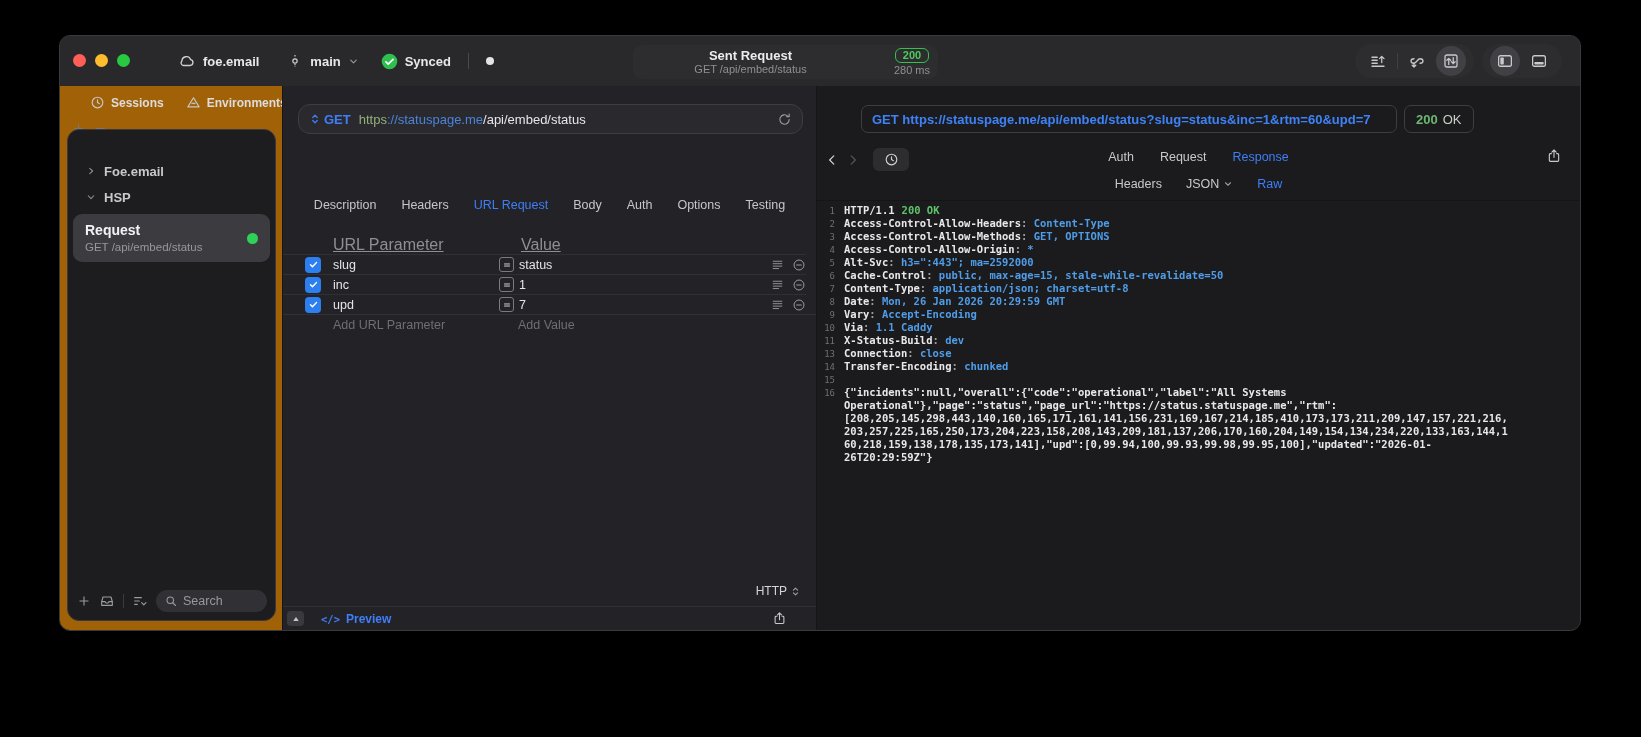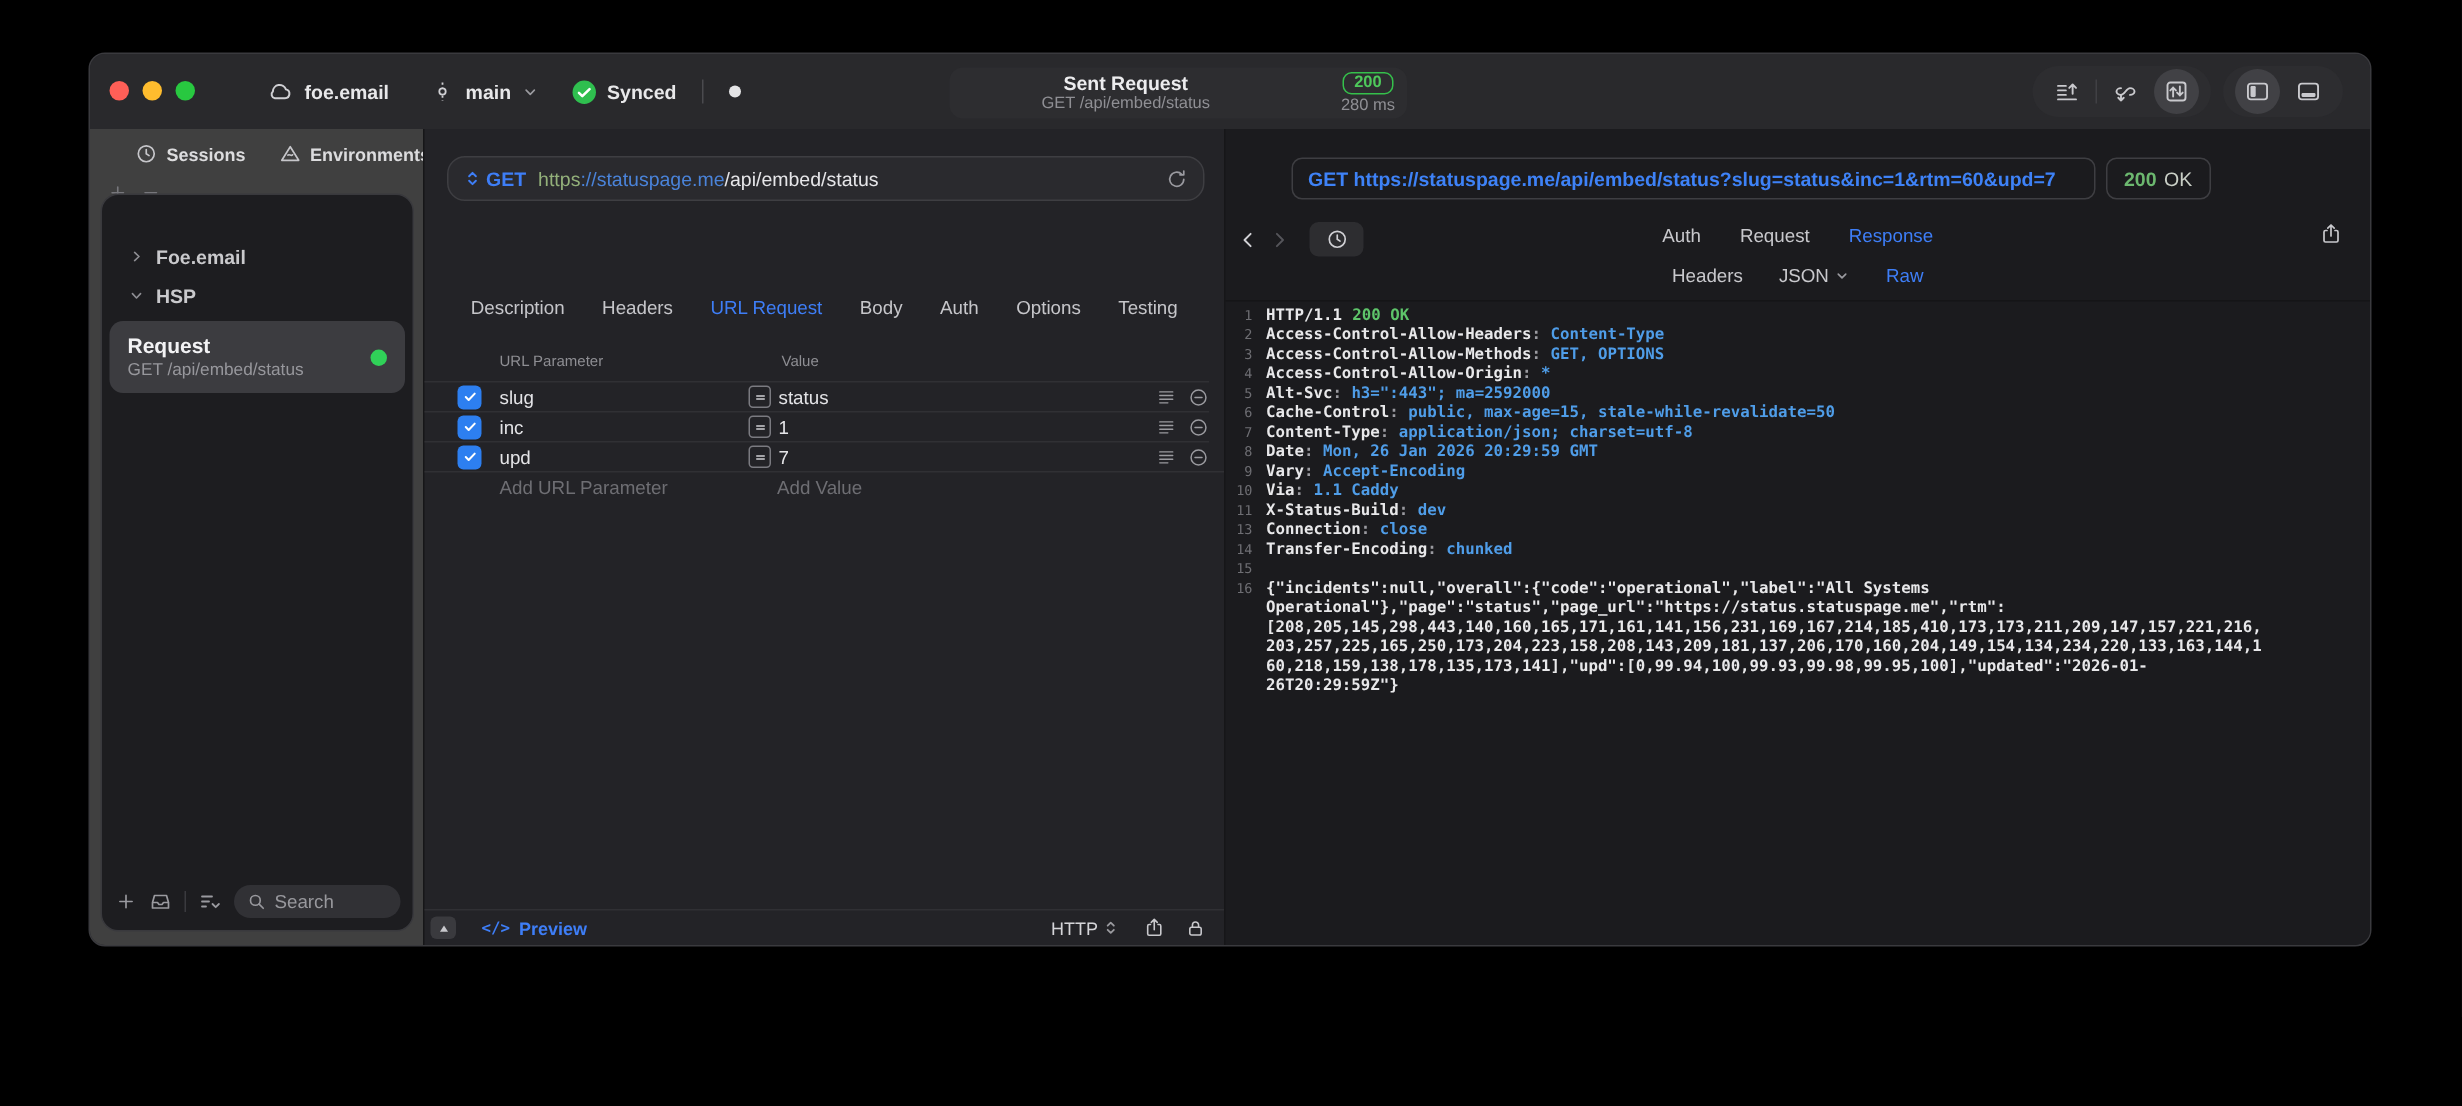--- a/index.html
+++ b/index.html
@@ -30,21 +30,21 @@
   .pill-btn { width:30px; height:30px; border-radius:50%; display:flex; align-items:center; justify-content:center; color:#c9c9cd; }
   .pill-btn.active { background:#414145; }
   .mini-div { width:1px; height:16px; background:#404044; }
 
   .icon svg, .pill-btn svg, .ric svg { display:block; }
   .i18{width:18px;height:18px;} .i17{width:17px;height:17px;} .i16{width:16px;height:16px;}
   .i15{width:15px;height:15px;} .i14{width:14px;height:14px;} .i13{width:13px;height:13px;}
   .i12{width:12px;height:12px;} .i11{width:11px;height:11px;} .i10{width:10px;height:10px;}
 
   
-  .sidebar-col { position:absolute; top:50px; left:0; width:222px; bottom:0; background:#404040; }
+  .sidebar-col { position:absolute; top:50px; left:0; width:222px; bottom:0; background:#a16207; }
   .sb-tabs { position:absolute; top:9px; left:30px; display:flex; gap:22px; }
   .sb-tab { display:flex; align-items:center; gap:6px; color:#dcdcde; font-size:12px; font-weight:bold; }
   .sb-tab .icon { color:#c6c6ca; display:flex; }
   .sb-plusminus { position:absolute; top:36px; left:12px; display:flex; gap:9px; color:#77777c; }
   .sb-panel { position:absolute; left:7px; right:6px; top:43px; bottom:9px; background:#1d1d20; border:1px solid #39393d; border-radius:12px; overflow:hidden; }
   .tree { padding-top:28px; }
   .tree-item { height:26px; display:flex; align-items:center; gap:8px; padding-left:18px; color:#c9c9cc; font-size:13px; font-weight:bold; }
   .tree-item .icon { color:#8e8e93; display:flex; }
   .req-card { margin:4px 5px 0; background:#3c3c40; border-radius:9px; padding:8px 12px 9px; position:relative; }
   .req-title { color:#f2f2f4; font-size:14px; font-weight:bold; }
@@ -60,36 +60,36 @@
   .url-bar { position:absolute; left:15px; top:18px; width:505px; height:30px; background:#2a2a2e; border:1px solid #3e3e42; border-radius:12px; display:flex; align-items:center; padding:0 10px; font-size:13px; }
   .stepper { color:#3e7ef7; display:flex; margin-right:3px; }
   .m-get { color:#3e7ef7; font-weight:bold; margin-right:8px; }
   .u-scheme { color:#93b07a; }
   .u-host { color:#4a83d9; }
   .u-path { color:#e6e6e9; }
   .reload-btn { margin-left:auto; color:#9a9aa0; display:flex; }
   .mid-tabs { position:absolute; top:112px; left:0; right:0; display:flex; justify-content:center; gap:25px; font-size:12.5px; color:#c6c6ca; }
   .mid-tabs .tab.active { color:#3e7ef7; }
   .param-table { position:absolute; top:150px; left:0; right:0; }
-  .p-head { display:flex; height:18px; align-items:flex-start; padding-left:50px; color:#8e8e93; font-size:10px; }
+  .p-head { display:flex; height:18px; align-items:flex-end; padding-left:50px; color:#8e8e93; font-size:16px;text-decoration:underline; }
   .ph-name { width:188px; }
   .p-row { display:flex; align-items:center; height:20px; border-top:1px solid #303034; padding-left:22px; margin-right:10px; font-size:12.5px; color:#e4e4e7; }
   .p-row:last-child { border-bottom:1px solid #303034; }
   .checkbox { width:16px; height:16px; border-radius:4px; background:#2d7ff0; display:flex; align-items:center; justify-content:center; margin-right:12px; }
   .p-name { width:166px; }
   .eq-badge { width:15px; height:15px; border:1px solid #7a7a80; border-radius:3px; color:#cfcfd3; display:flex; align-items:center; justify-content:center; margin-right:5px; }
   .p-value { flex:1; }
   .row-actions { display:flex; align-items:center; gap:8px; color:#9a9a9f; }
   .p-add { display:flex; align-items:center; height:20px; padding-left:50px; color:#6e6e73; font-size:12.5px; border-top:1px solid #303034; }
   .add-name { width:185px; }
   .mid-footer { position:absolute; left:0; right:0; bottom:0; height:24px; border-top:1px solid #303034; display:flex; align-items:center; padding:0 12px 0 4px; gap:8px; }
   .collapse-box { width:17px; height:15px; background:#3a3a3e; border-radius:4px; display:flex; align-items:center; justify-content:center; color:#c8c8cc; }
   .preview-grp { display:flex; align-items:center; gap:6px; color:#3e7ef7; font-size:12px; font-weight:bold; margin-left:9px; }
   .code-glyph { font-family:"DejaVu Sans Mono", monospace; font-size:10.5px; font-weight:bold; }
-  .mf-right { margin-left:auto; display:flex; align-items:center; gap:13px; color:#c9c9cd; }
+  .mf-right { margin-left:auto; display:flex; align-items:center; gap:13px; color:#c9c9cd;flex-direction:column; }
   .http-sel { display:flex; align-items:center; gap:3px; font-size:12px; color:#d5d5d9; }
   .http-sel .stepper { color:#9a9a9f; }
 
   
   .right-pane { position:absolute; top:50px; left:756px; right:0; bottom:0; background:#1b1b1e; border-left:1px solid #161618; }
   .rp-head { position:absolute; top:0; left:0; right:0; height:115px; border-bottom:1px solid #151517; }
   .resp-url { position:absolute; left:44px; top:19px; width:536px; height:28px; border:1px solid #3e3e42; border-radius:7px; color:#3e82f7; font-size:13px; font-weight:bold; display:flex; align-items:center; padding:0 10px; white-space:nowrap; overflow:hidden; }
   .resp-status-box { position:absolute; left:587px; top:19px; height:28px; border:1px solid #3e3e42; border-radius:7px; display:flex; align-items:center; padding:0 11px; gap:5px; font-size:13px; font-weight:bold; }
   .rs-code { color:#6cb86f; } .rs-ok { color:#c9cfc6; font-weight:normal; }
   .resp-nav { position:absolute; top:62px; left:8px; display:flex; align-items:center; gap:7px; }

